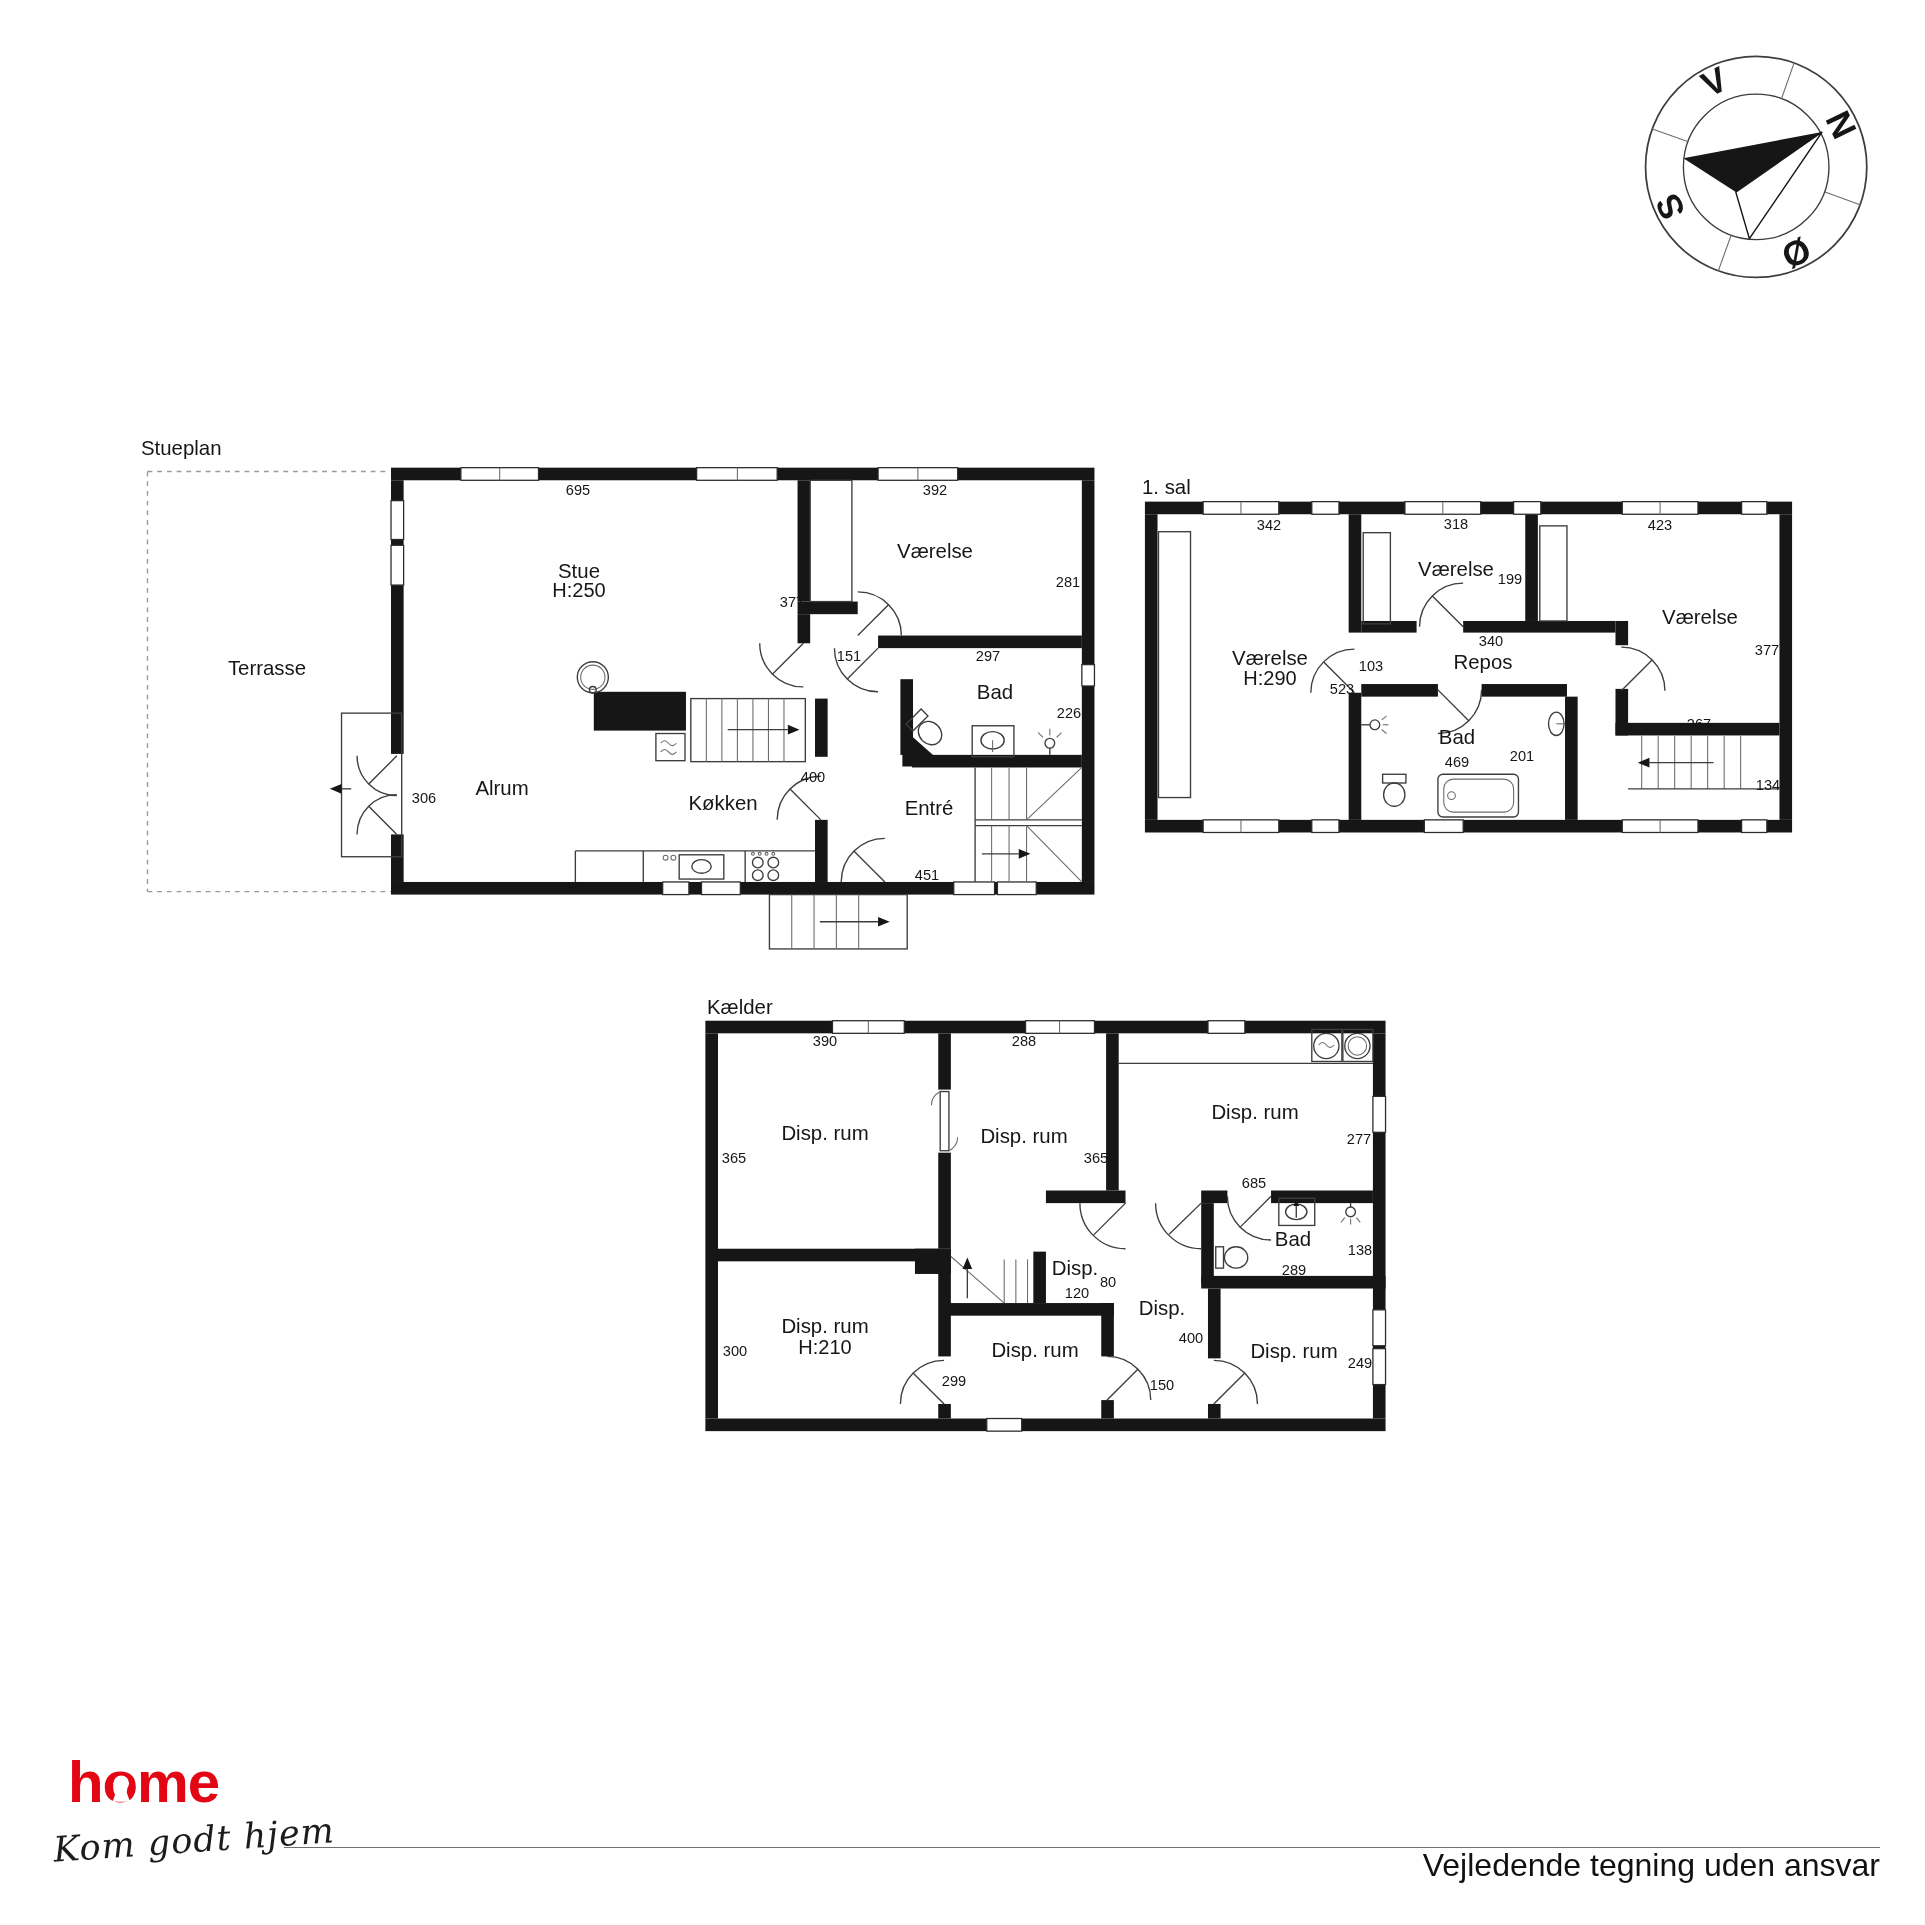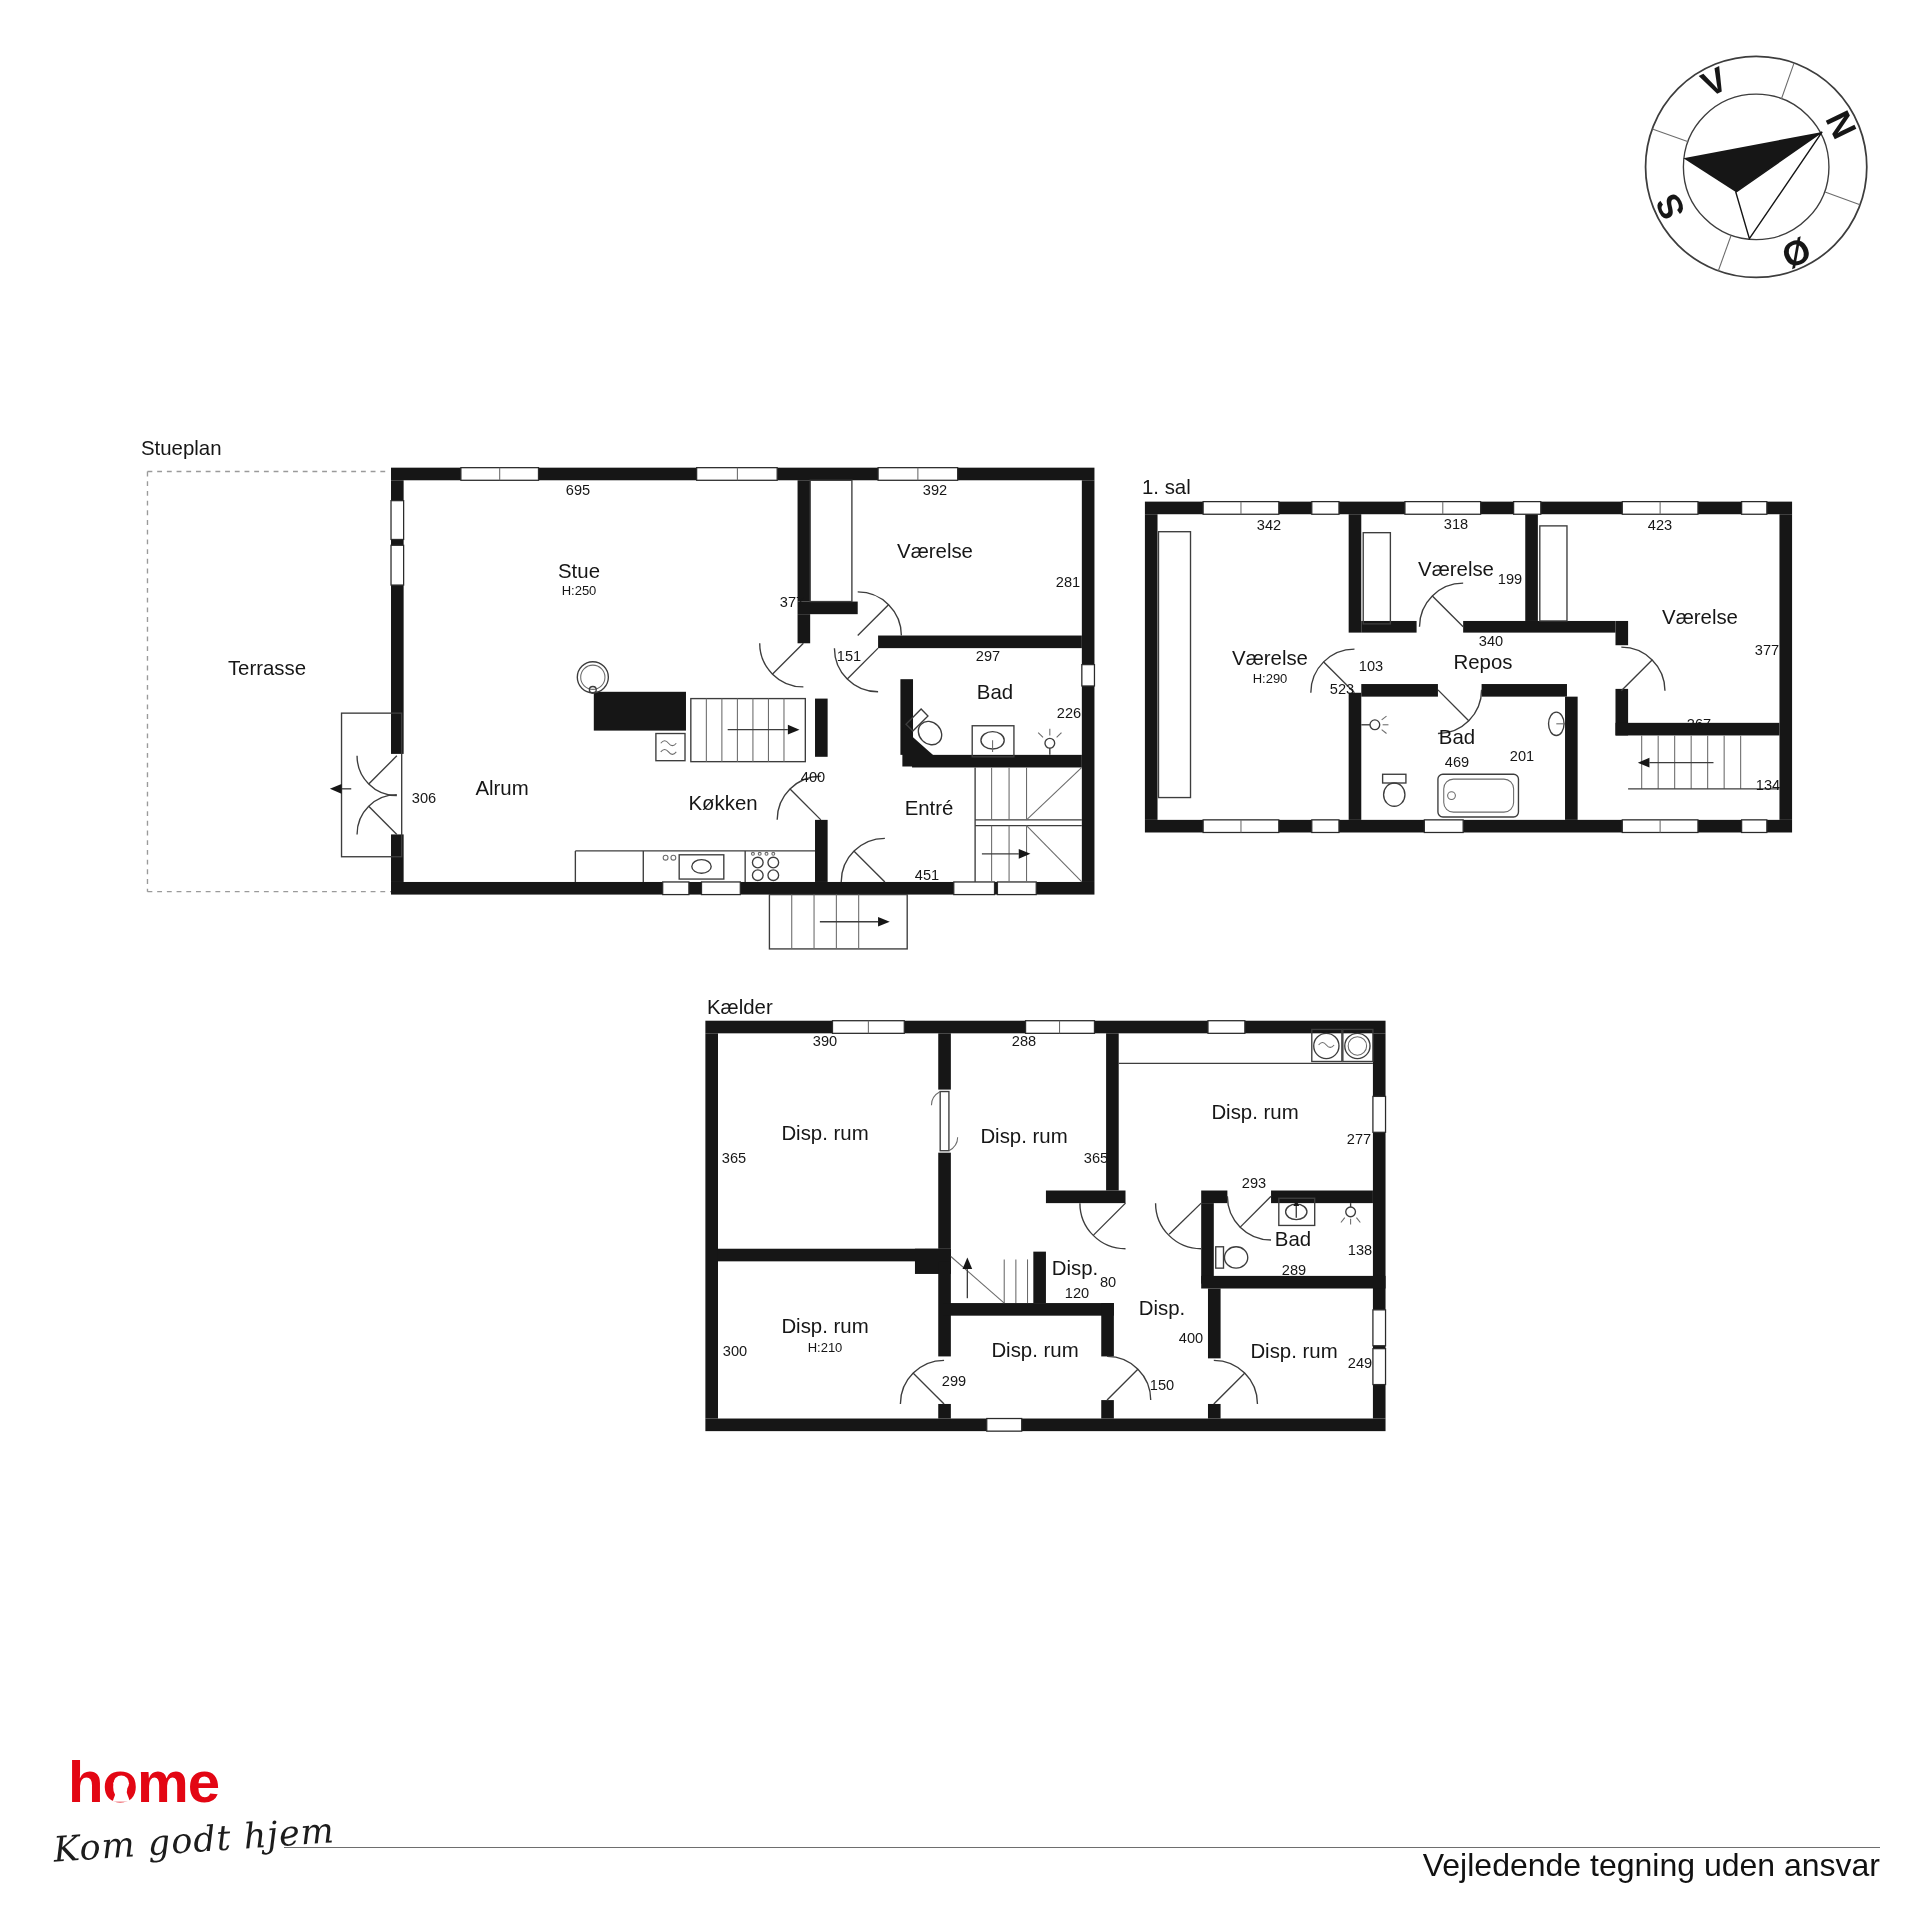--- a/index.html
+++ b/index.html
@@ -8,21 +8,21 @@
   svg{position:absolute;left:0;top:0;}
   .wall{fill:#161616;stroke:none;}
   .win{fill:#ffffff;stroke:#2b2b2b;stroke-width:1.3px;}
   .thin{fill:none;stroke:#3d3d3d;stroke-width:1.4px;}
   .thin2{fill:none;stroke:#6b6b6b;stroke-width:1.1px;}
   .dash{fill:none;stroke:#9a9a9a;stroke-width:1.4px;stroke-dasharray:5 5;}
   .blk{fill:#161616;}
   .lbl{position:absolute;transform:translate(-50%,-50%);white-space:nowrap;color:#161616;}
   .room{font-size:20.4px;}
   .dim{font-size:14.6px;}
-  .sub{font-size:13px;}
+  .sub{font-size:20px;}
   .title{font-size:20.4px;transform:translate(0,-50%);}
   #tagline{position:absolute;left:53px;top:1820px;font-family:"DejaVu Serif",serif;
            font-style:italic;font-size:35px;color:#1c1c1c;transform:rotate(-4deg);letter-spacing:1px;}
   #footer-line{position:absolute;left:284px;top:1847px;width:1596px;height:0;border-top:1.5px solid #6e6e6e;}
   #disclaimer{position:absolute;right:45px;top:1865px;transform:translate(0,-50%);font-size:32px;color:#111;}
 </style>
 </head>
 <body>
 <div id="page">
 
@@ -447,21 +447,21 @@
   <div class="lbl sub" style="left:825px;top:1347px">H:210</div>
   <div class="lbl room" style="left:1035px;top:1350px">Disp. rum</div>
   <div class="lbl room" style="left:1162px;top:1308px">Disp.</div>
   <div class="lbl room" style="left:1294px;top:1351px">Disp. rum</div>
 
   <div class="lbl dim" style="left:825px;top:1041px">390</div>
   <div class="lbl dim" style="left:1024px;top:1041px">288</div>
   <div class="lbl dim" style="left:734px;top:1158px">365</div>
   <div class="lbl dim" style="left:1096px;top:1158px">365</div>
   <div class="lbl dim" style="left:1359px;top:1139px">277</div>
-  <div class="lbl dim" style="left:1254px;top:1183px">293</div>
+  <div class="lbl dim" style="left:1254px;top:1183px">685</div>
   <div class="lbl dim" style="left:1360px;top:1250px">138</div>
   <div class="lbl dim" style="left:1294px;top:1270px">289</div>
   <div class="lbl dim" style="left:1108px;top:1282px">80</div>
   <div class="lbl dim" style="left:1077px;top:1293px">120</div>
   <div class="lbl dim" style="left:735px;top:1351px">300</div>
   <div class="lbl dim" style="left:954px;top:1381px">299</div>
   <div class="lbl dim" style="left:1191px;top:1338px">400</div>
   <div class="lbl dim" style="left:1162px;top:1385px">150</div>
   <div class="lbl dim" style="left:1360px;top:1363px">249</div>
 </div>

